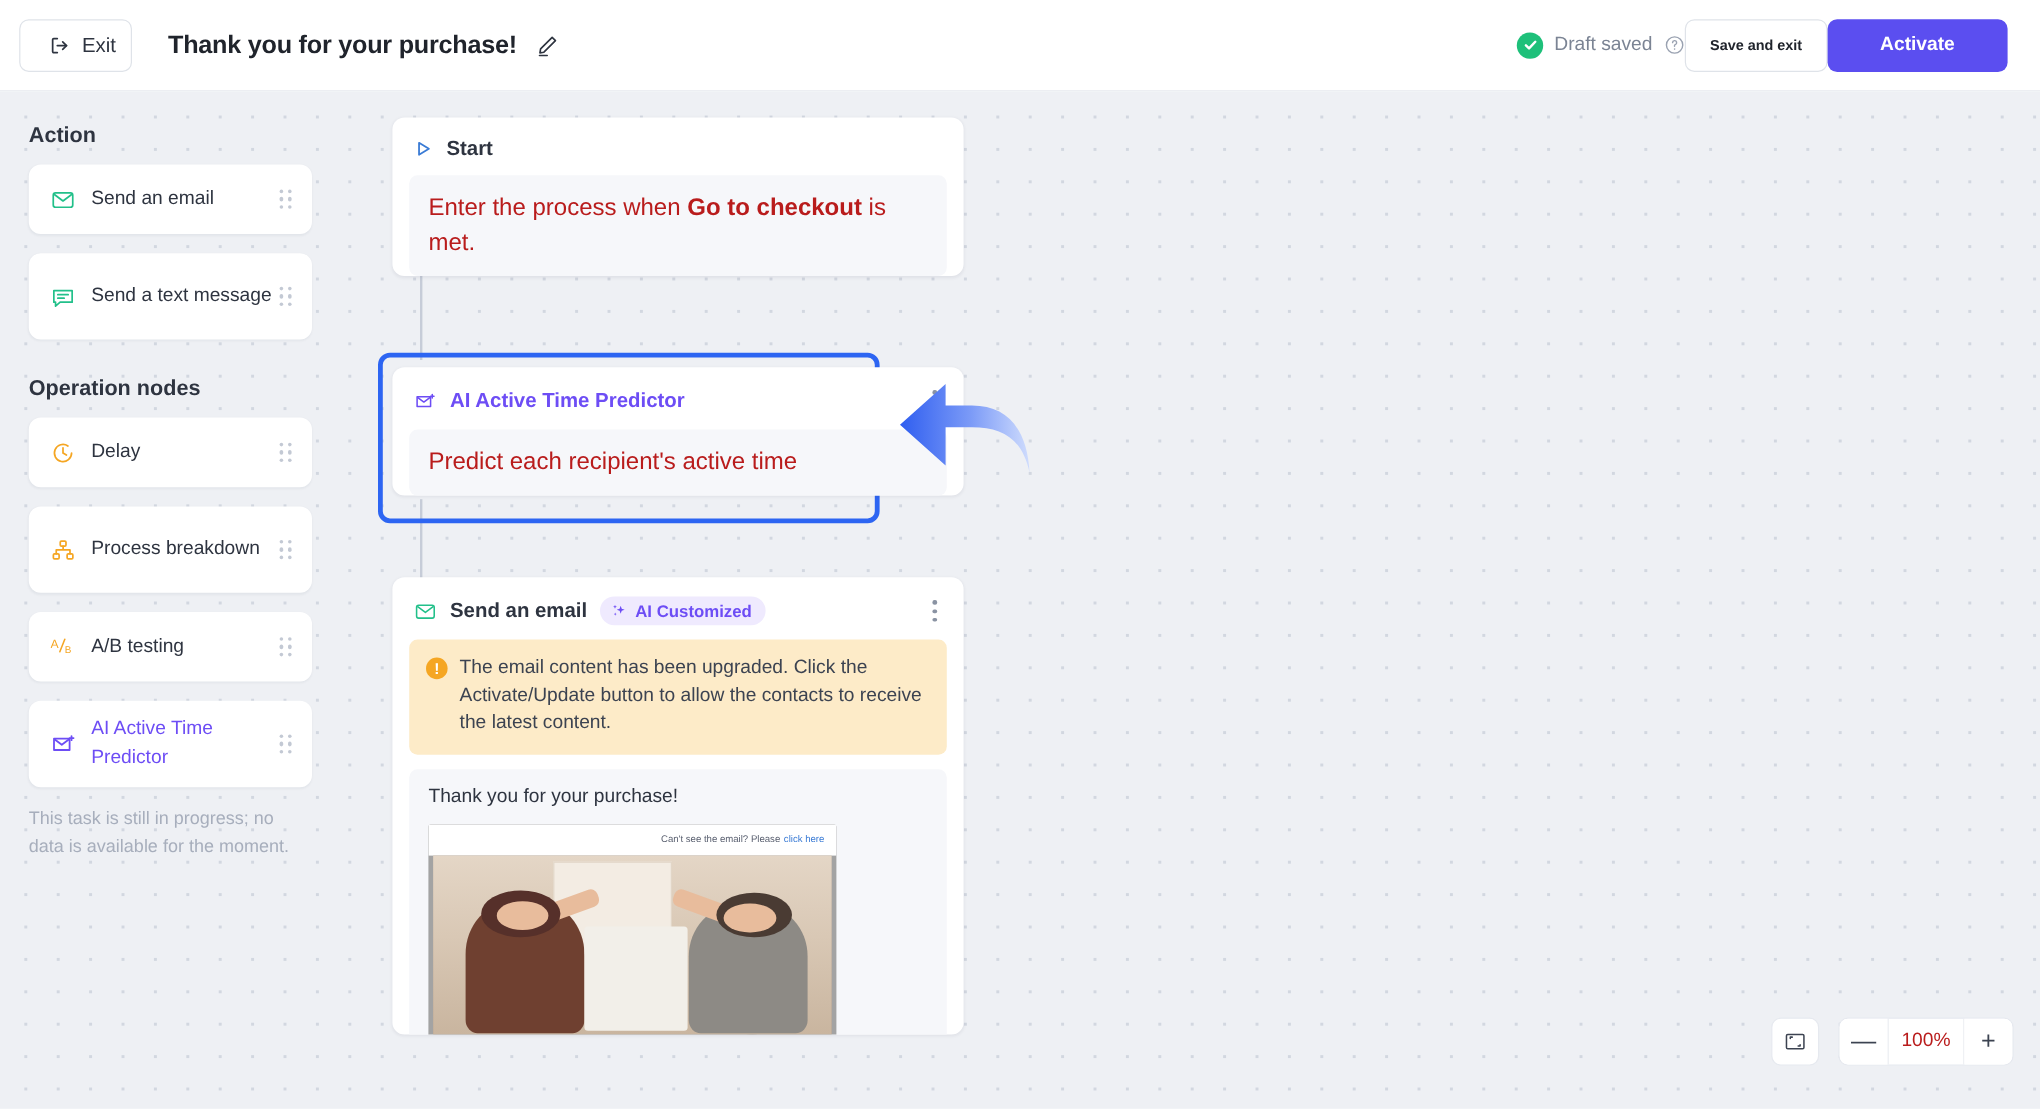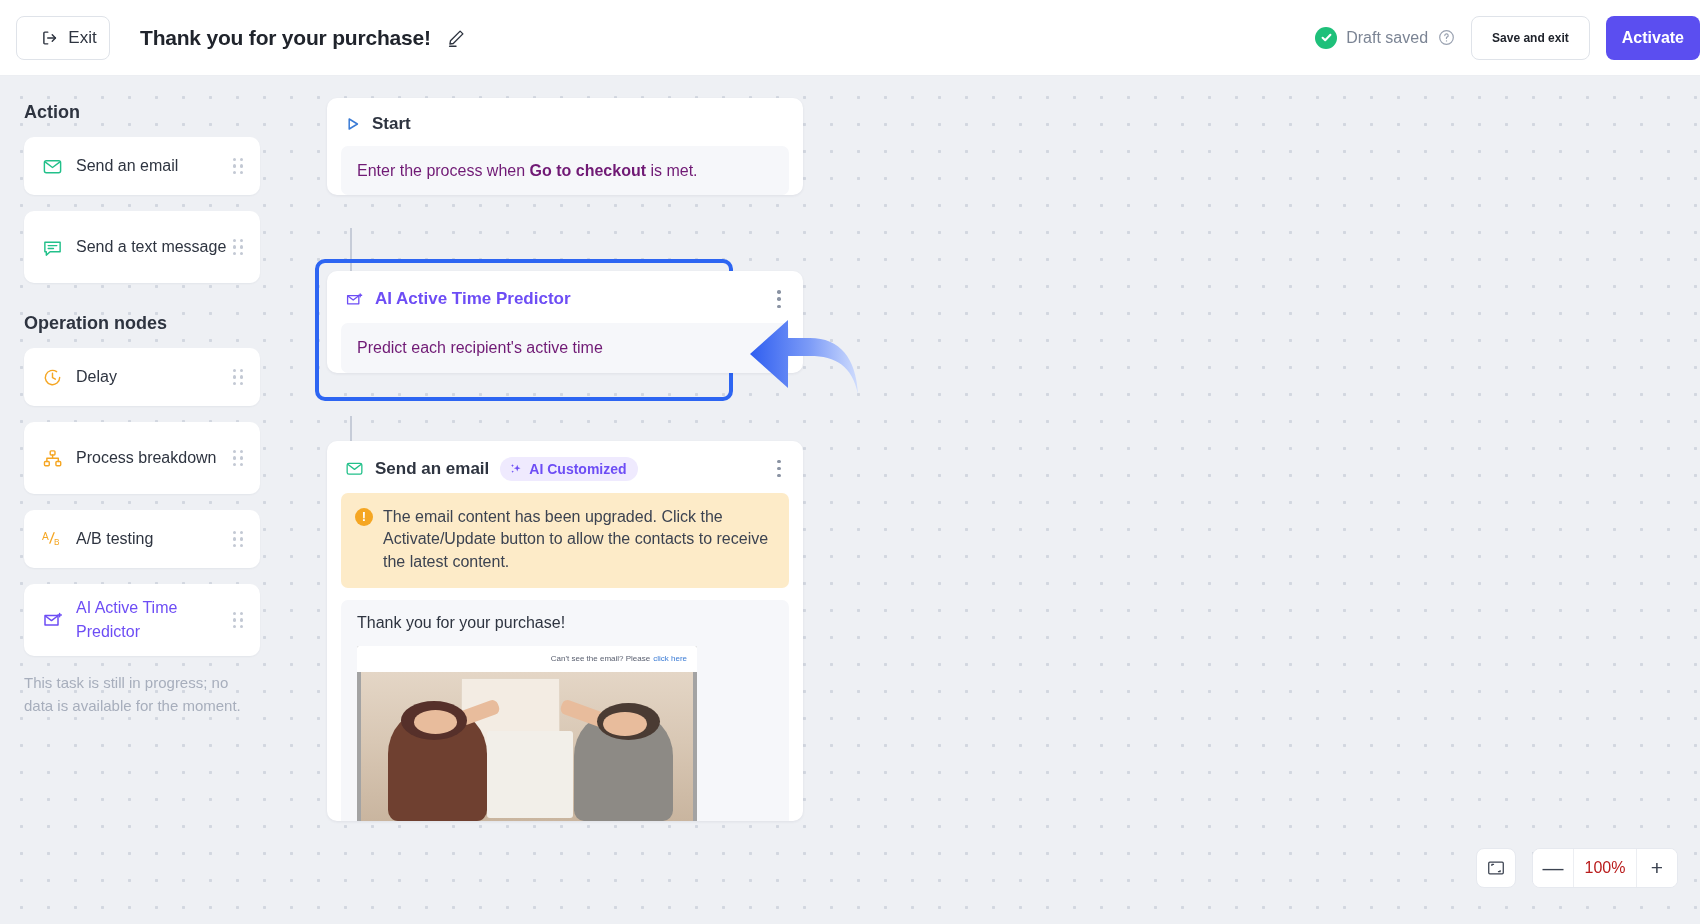--- a/index.html
+++ b/index.html
@@ -27,37 +27,37 @@
     display: flex; align-items: center; justify-content: center; gap: 9px;
     font-size: 17px; color: #2e3440; cursor: pointer; padding-left: 12px;
   }
   .title-wrap {
     display: flex; align-items: center; gap: 14px;
     margin-left: 30px;
   }
   .page-title { font-size: 21px; font-weight: bold; color: #20242c; letter-spacing: -0.2px; }
   .edit-icon { cursor: pointer; display:flex; }
   .header-right {
-    margin-left: auto; display: flex; align-items: center; gap: 16px;
-    margin-right: 0;
+    margin-left: auto; display: flex; align-items: center; 
+    margin-right: 27px;
   }
   .draft-saved { display: flex; align-items: center; gap: 9px; font-size: 16px; color: #7b8494; }
   .check-circle {
     width: 22px; height: 22px; border-radius: 50%;
     background: #1ec07a; display: flex; align-items: center; justify-content: center;
   }
   .help-icon { display: inline-flex; margin-left: 1px; cursor: pointer; }
   .btn-outline {
     height: 44px; padding: 0 20px;
     border: 1px solid #dfe3e9; border-radius: 8px; background: #fff;
     font-size: 12px; font-weight: bold; color: #20242c; cursor: pointer;
     display: flex; align-items: center;
   }
   .btn-primary {
-    height: 44px; padding: 0 16px;
+    height: 44px; padding: 0 44px;
     border: none; border-radius: 8px; background: #5b4ef0;
     font-size: 16px; font-weight: bold; color: #fff; cursor: pointer;
     display: flex; align-items: center;
   }
 
   
   .canvas {
     position: absolute; top: 76px; left: 0;
     width: 1700px; height: 848px;
     background-color: #eef0f4;
@@ -112,21 +112,21 @@
   .node-head {
     display: flex; align-items: center; gap: 11px;
     padding: 16px 18px 12px 18px;
   }
   .node-title { font-size: 17px; font-weight: bold; color: #2e3440; }
   .node-title.purple { color: #6d4df5; font-weight: bold; }
   .node-body {
     margin: 0 14px 14px 14px;
     background: #f6f7fa; border-radius: 7px;
     padding: 13px 16px;
-    font-size: 16px; color: #701a75; line-height: 1.46;
+    font-size: 20px; color: #b91c1c; line-height: 1.46;
   }
   .kebab {
     margin-left: auto; display: flex; flex-direction: column; gap: 3.5px;
     cursor: pointer; padding: 3px 4px;
   }
   .kebab i { width: 3.6px; height: 3.6px; background: #8a93a3; border-radius: 50%; }
 
   
   .sel-wrap {
     position: absolute; left: -12px; top: -12px;

